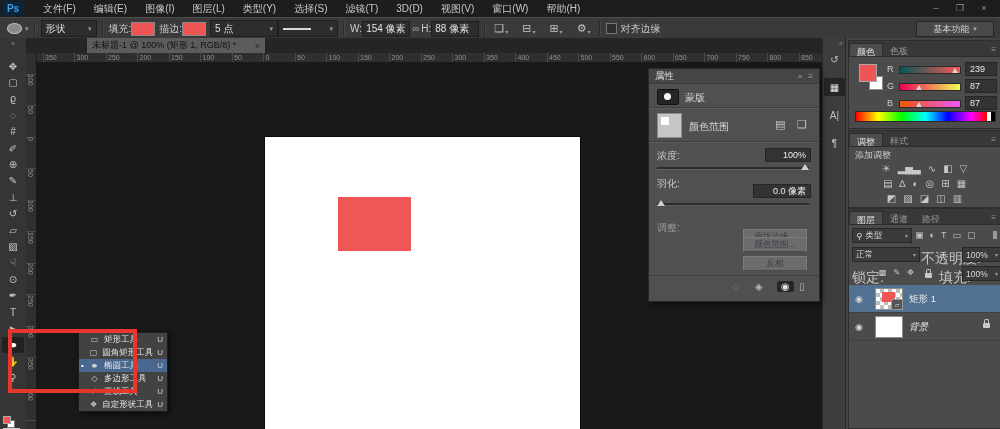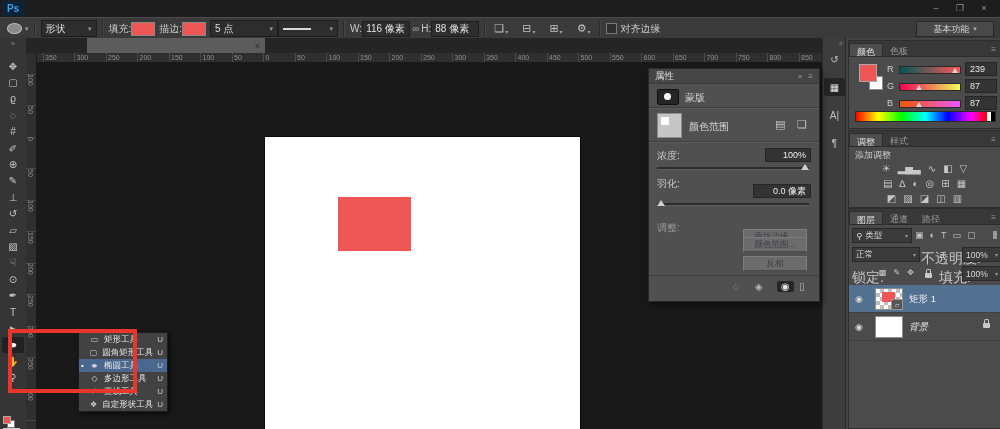--- a/index.html
+++ b/index.html
@@ -130,20 +130,34 @@
   .flyrow .fic{width:11px;color:#cfcfcf;font-size:8px;text-align:center;}
   .flyrow .flabel{flex:1;font-size:8.5px;color:#e5e5e5;white-space:nowrap;}
   .flyrow .fkey{font-size:8px;color:#cfcfcf;}
   #annotation{left:8px;top:329px;width:121px;height:56px;border:4px solid #e9352b;z-index:60;pointer-events:none;}
 </style>
 </head>
 <body>
 
 <div id="titlebar" class="abs">
   <div id="pslogo">Ps</div>
+  <div id="menus">
+
+  <span class="menu-item">文件(F)</span>
+      <span class="menu-item">编辑(E)</span>
+      <span class="menu-item">图像(I)</span>
+      <span class="menu-item">图层(L)</span>
+      <span class="menu-item">类型(Y)</span>
+      <span class="menu-item">选择(S)</span>
+      <span class="menu-item">滤镜(T)</span>
+      <span class="menu-item">3D(D)</span>
+      <span class="menu-item">视图(V)</span>
+      <span class="menu-item">窗口(W)</span>
+      <span class="menu-item">帮助(H)</span>
+    </div>
   <div id="winctl">
     <span class="wbtn">–</span>
     <span class="wbtn">❐</span>
     <span class="wbtn">×</span>
   </div>
 </div>
 
 <div id="optionsbar" class="abs">
   <span class="toolpreview">
     <span class="mini-ellipse"></span>
@@ -161,21 +175,21 @@
   <span class="swatch" id="stroke-swatch" style="background: rgb(238, 85, 85);"></span>
   <span style="width:4px"></span>
   <span class="combo" style="width:58px">
     <span>5 点</span>
   </span>
   <span class="combo" style="width:50px">
     <span style="display:inline-block;width:28px;height:2px;background:#d8d8d8"></span>
   </span>
   <span class="osep"></span>
   <span>W:</span>
-  <span class="field" style="width:40px">116 像素</span>
+  <span class="field" style="width:40px">154 像素</span>
   <span style="color:#9a9a9a;font-size:10px;padding:0 2px">∞</span>
   <span>H:</span>
   <span class="field" style="width:40px">88 像素</span>
   <span class="osep"></span>
   <span id="ops-icons" style="display:flex;gap:8px">
 
   <span class="opicon">
         <span class="g">❏</span>
         <span class="caret">▾</span>
       </span>
@@ -269,20 +283,21 @@
     </div>
   <div class="abs" id="miniswatch" style="background:#ee5555"></div>
   <div class="abs" id="miniswatch2"></div>
   <div class="abs" id="fgswatch" style="background:#ee5555"></div>
 
 </div>
 
 <div id="region" class="abs">
   <div id="tabbar" class="abs">
     <div id="doctab">
+      <span>未标题-1 @ 100% (矩形 1, RGB/8) *</span>
       <span class="close">×</span>
     </div>
   </div>
   <div id="hruler" class="abs">
 
   <span class="hlab" style="left: 17px;">350</span>
       <span class="hlab" style="left: 48.5px;">300</span>
       <span class="hlab" style="left: 80px;">250</span>
       <span class="hlab" style="left: 111.5px;">200</span>
       <span class="hlab" style="left: 143px;">150</span>

